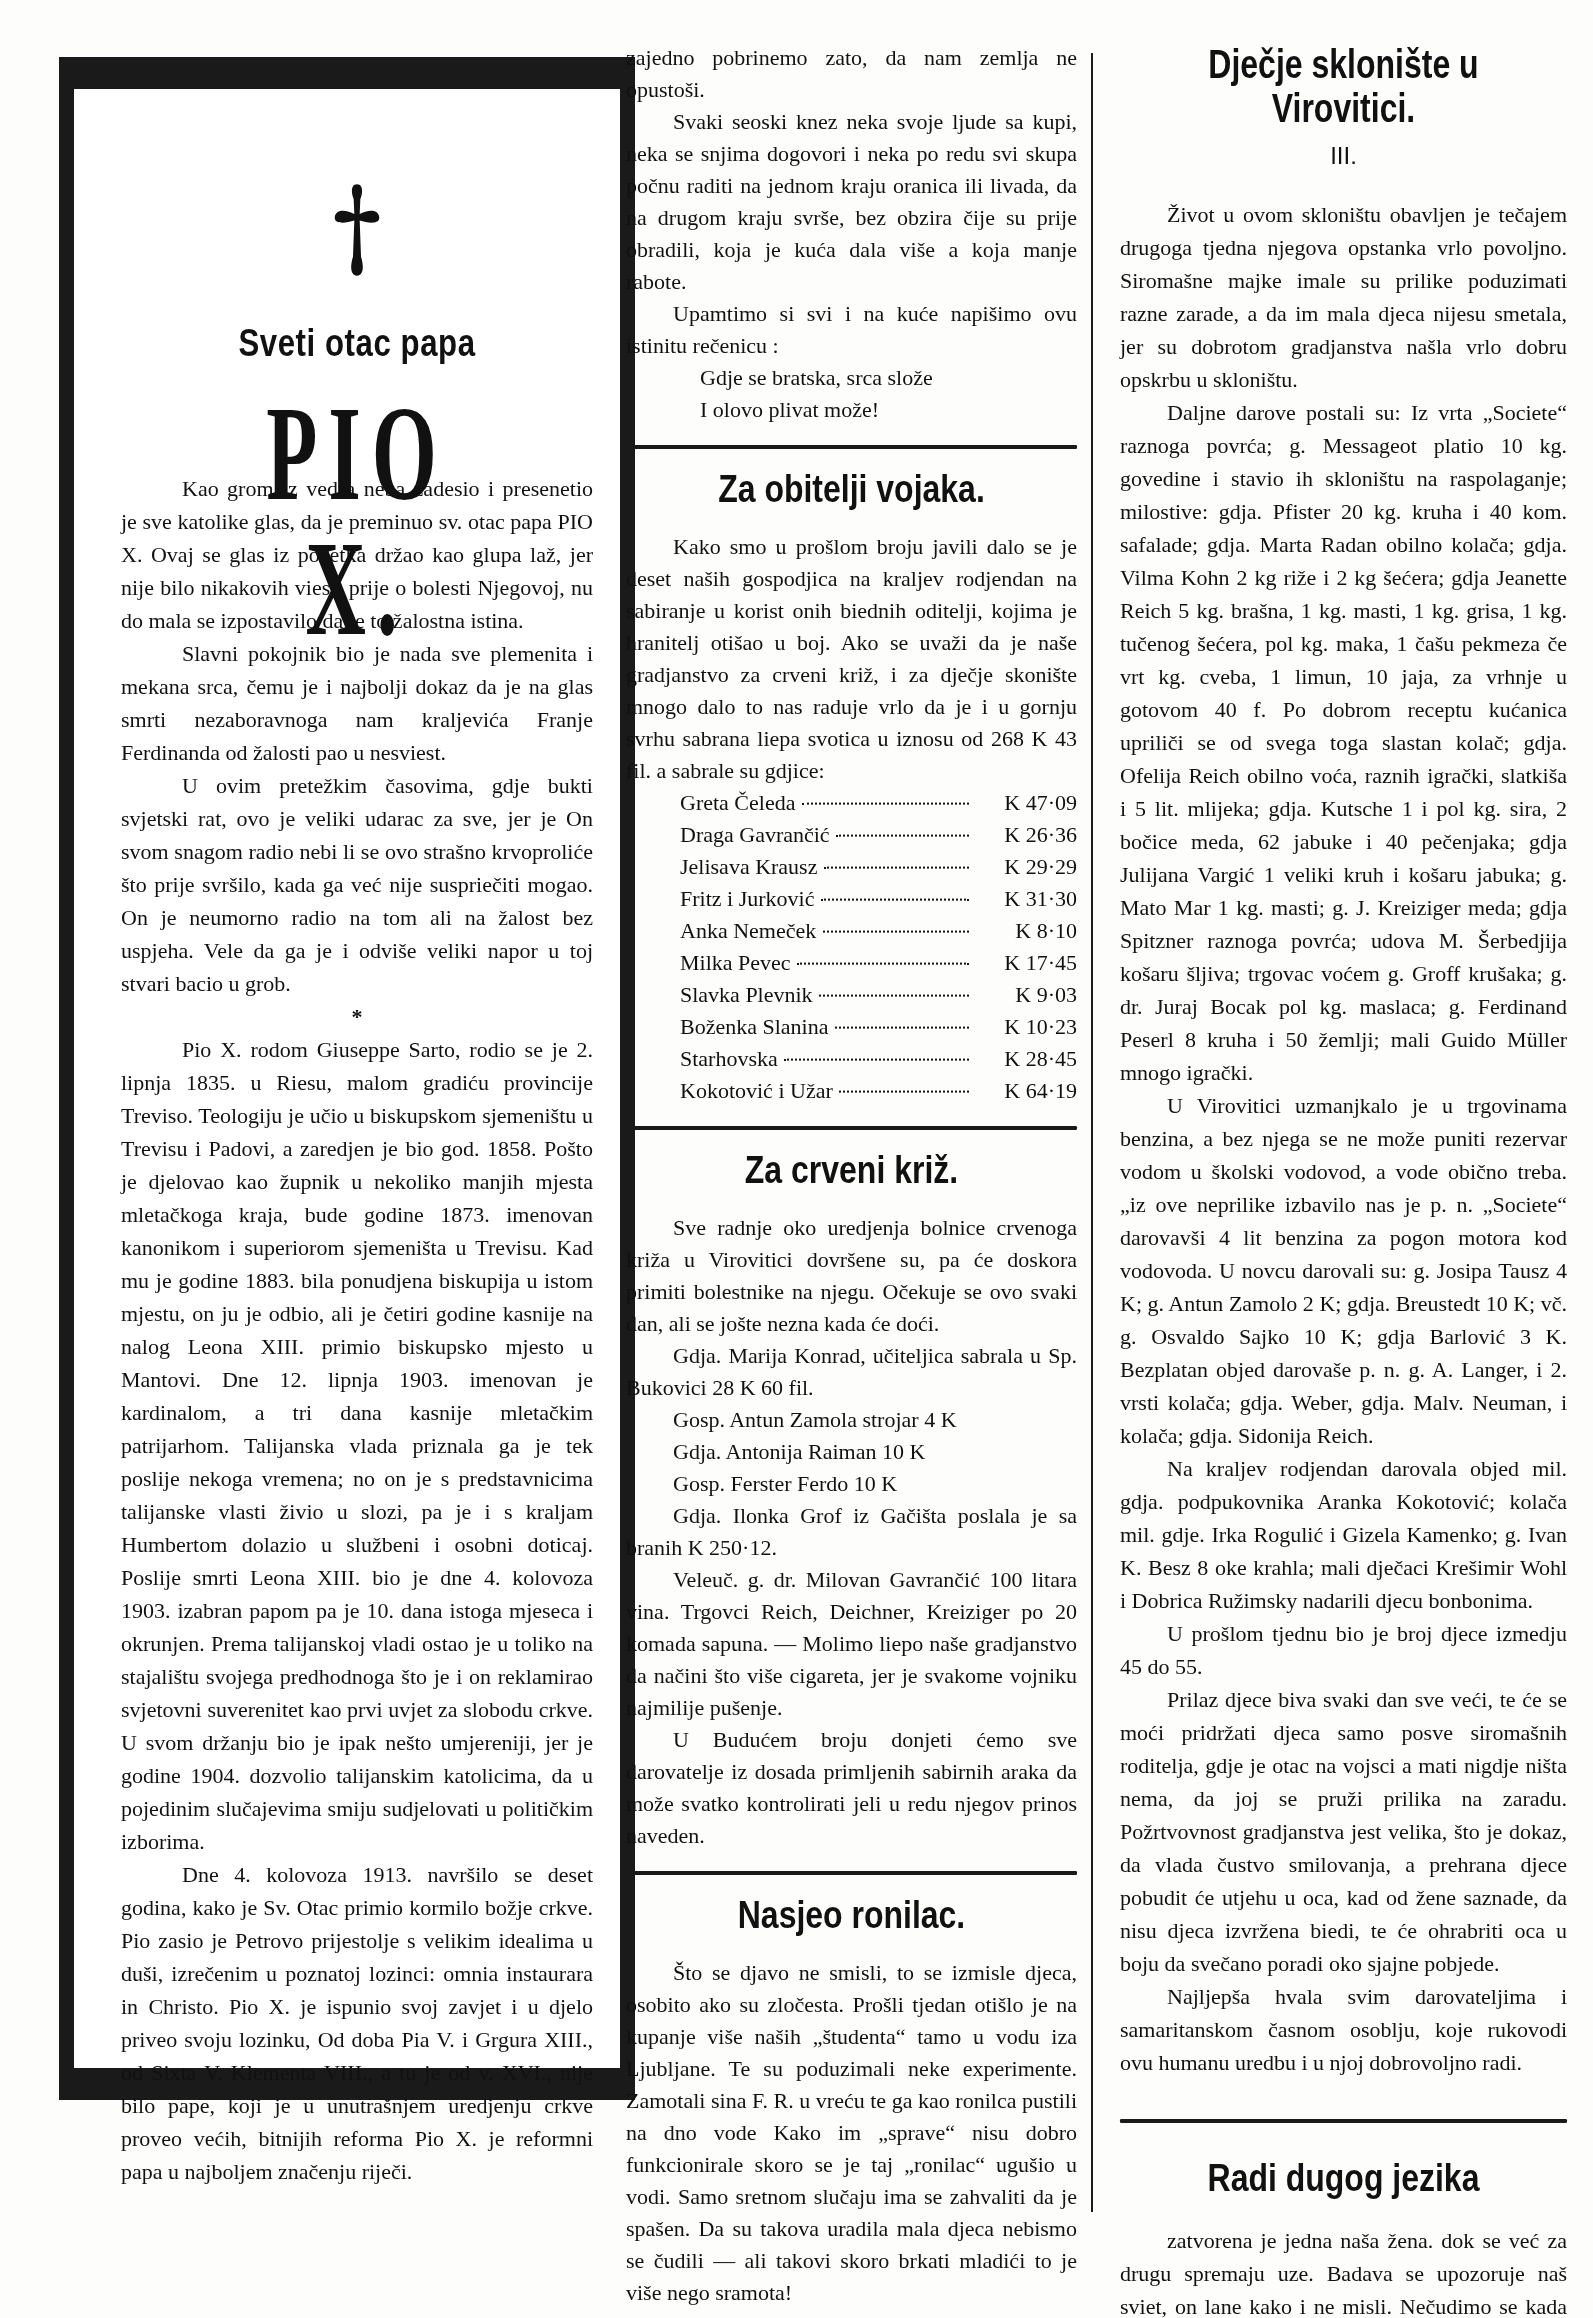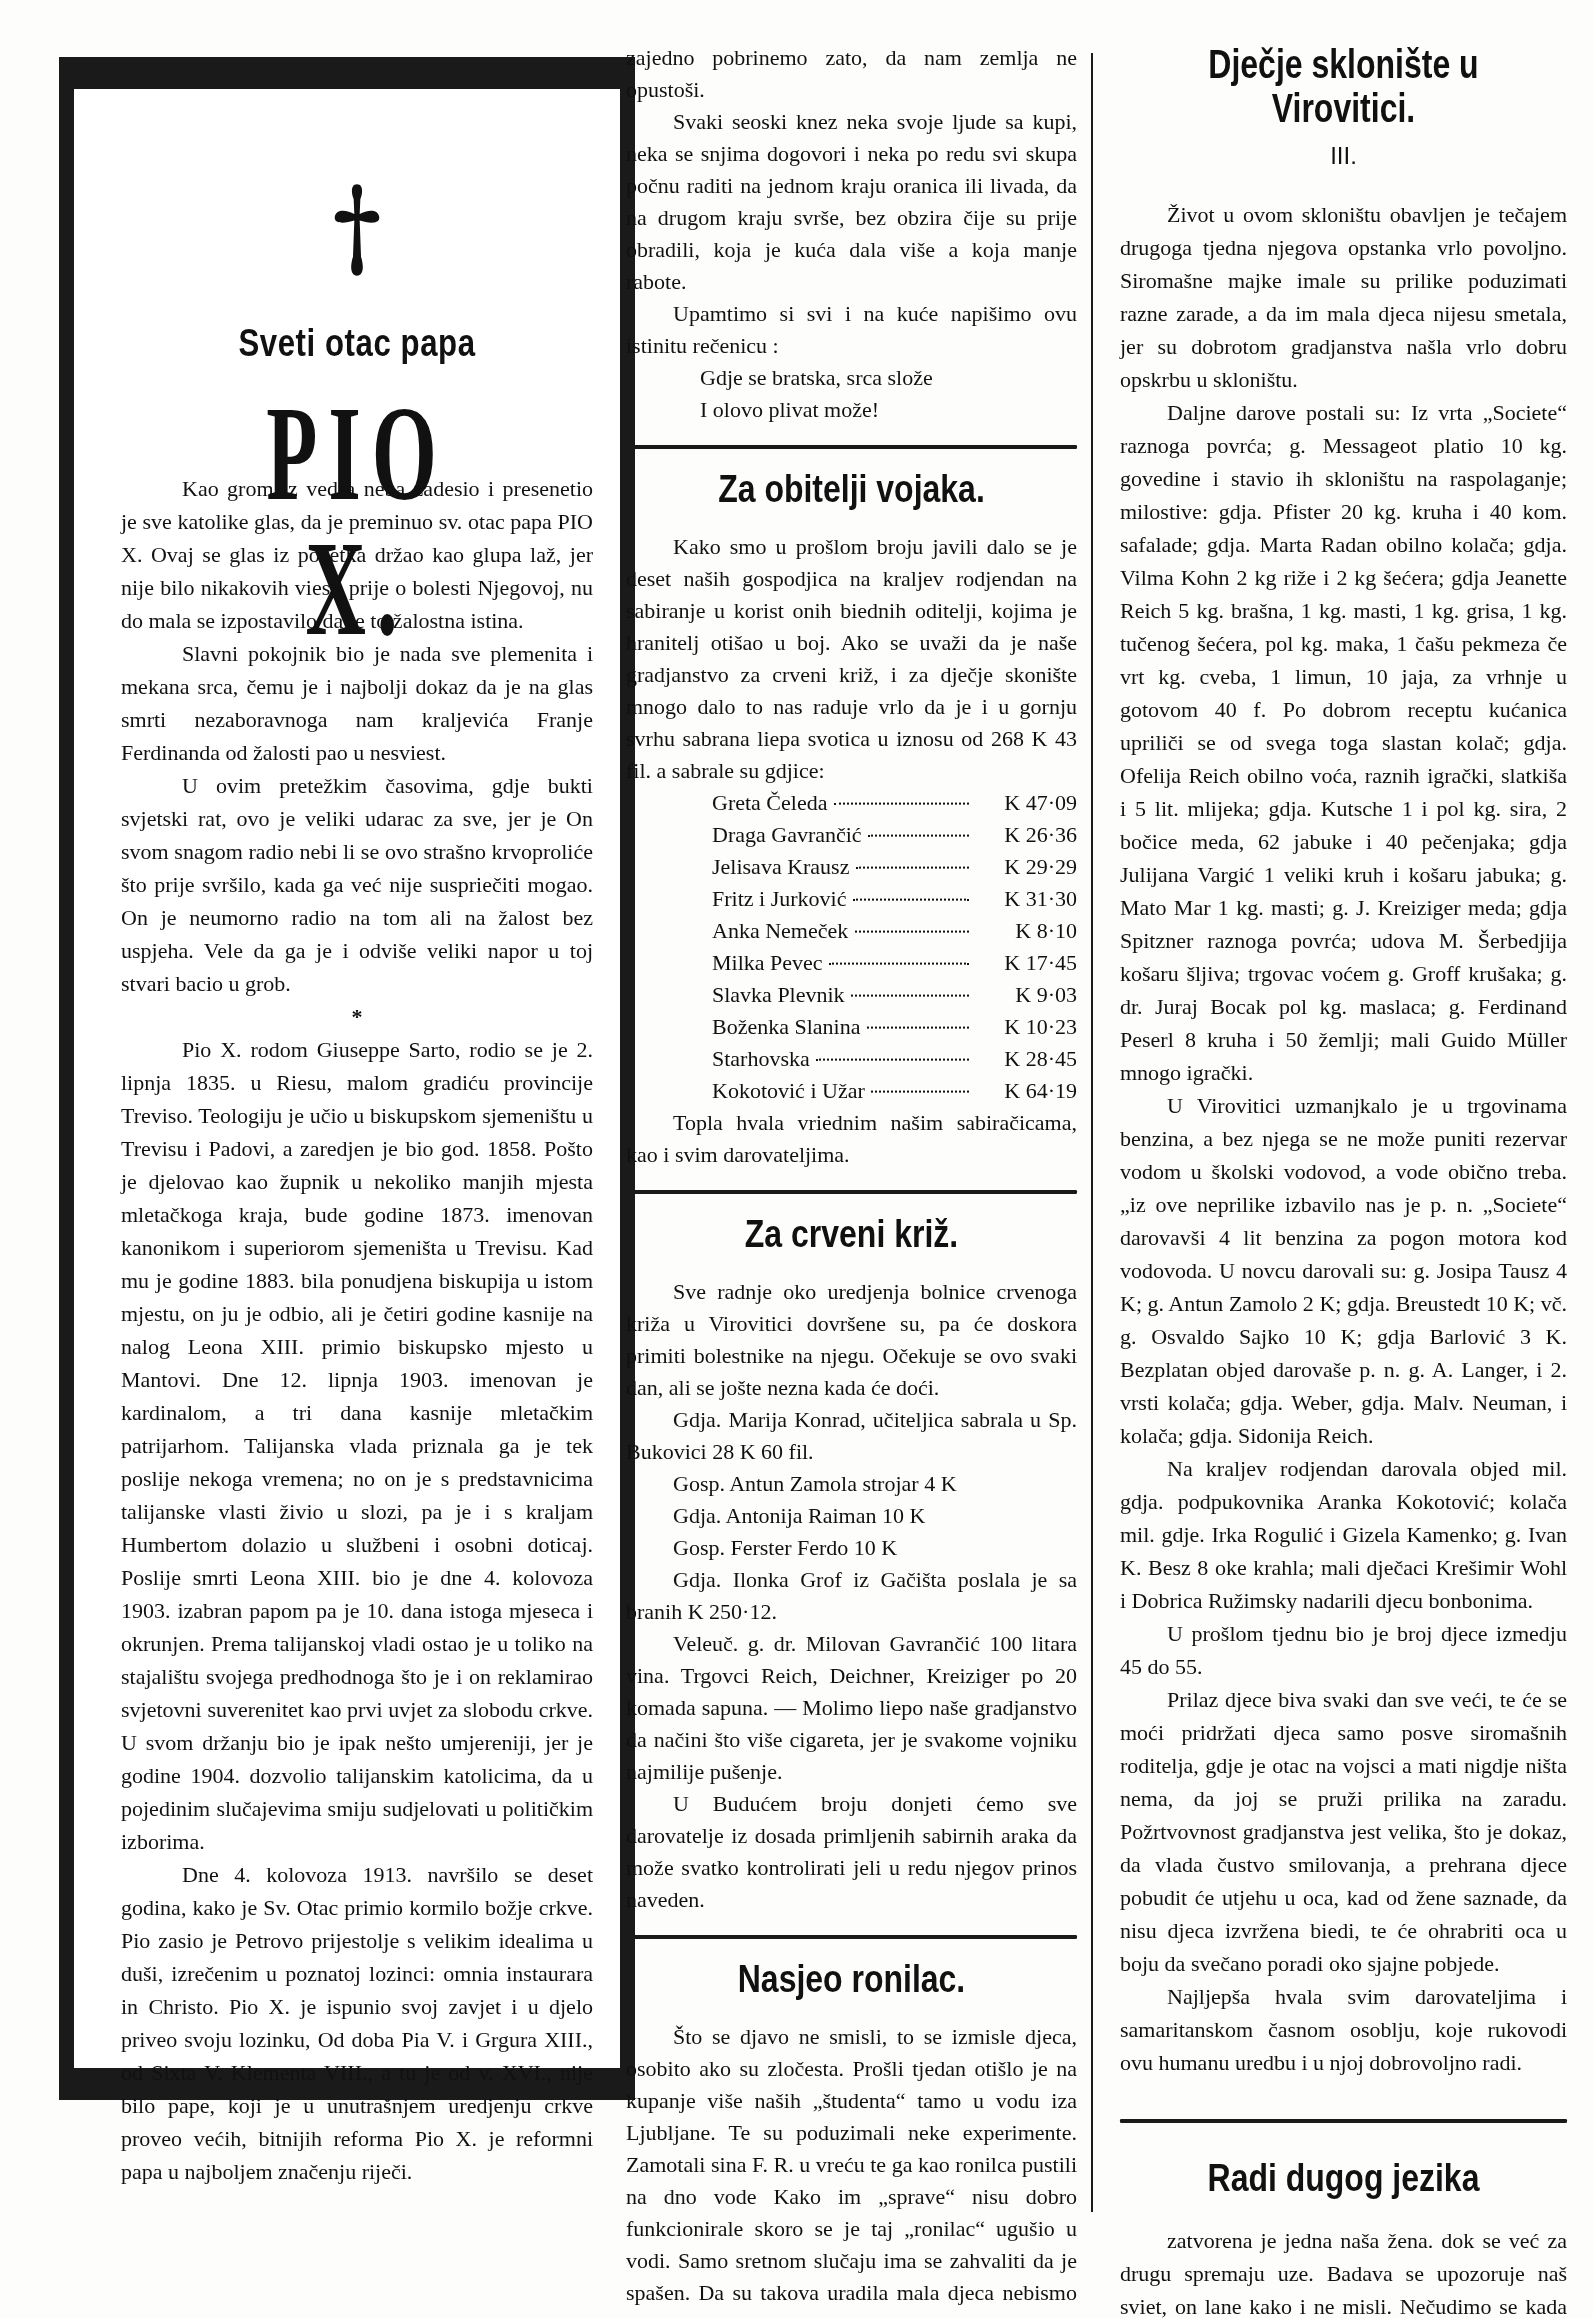--- a/index.html
+++ b/index.html
@@ -61,21 +61,21 @@
     font-weight: bold; text-align: center; font-size: 39px; line-height: 1.1;
     transform: scaleX(0.82); margin: 0;
   }
   .rule {
     height: 4px; background: #1a1a1a; margin: 19px 0; border-radius: 1.3px;
   }
   .donations { margin: 0; padding: 0; list-style: none; }
   .donations li {
     display: flex; align-items: baseline; padding-left: 54px; line-height: 32px;
   }
-  .don-name { white-space: nowrap; margin-left: 32px; }
+  .don-name { white-space: nowrap; }
   .don-dots { flex: 1; margin: 0 6.7px; border-bottom: 2.7px dotted #111; transform: translateY(-5.4px); }
   .don-amount { white-space: nowrap; width: 101px; text-align: right; }
   .vrule {
     position: absolute; left: 1091px; top: 53px; width: 2px; height: 2159px;
     background: #1a1a1a;
   }
   .roman { text-align: center; text-indent: 0 !important; font-family: "Liberation Sans", "DejaVu Sans", sans-serif; font-size: 24px; margin: 9.4px 0 26px !important; }
 </style>
 </head>
 <body>
@@ -156,21 +156,20 @@
           <span class="don-name">Starhovska</span>
           <span class="don-dots"></span>
           <span class="don-amount">K 28·45</span>
         </li>
       <li>
           <span class="don-name">Kokotović i Užar</span>
           <span class="don-dots"></span>
           <span class="don-amount">K 64·19</span>
         </li>
     </ul>
-    <p>Topla hvala vriednim našim sabiračicama, kao i svim darovateljima.</p>
     <div class="rule"></div>
 
     <h2 class="headline">Za crveni križ.</h2>
     <p style="margin-top:20px">Sve radnje oko uredjenja bolnice crvenoga križa u Virovitici dovršene su, pa će doskora primiti bolestnike na njegu. Očekuje se ovo svaki dan, ali se jošte nezna kada će doći.</p>
     <p>Gdja. Marija Konrad, učiteljica sabrala u Sp. Bukovici 28 K 60 fil.</p>
     <p>Gosp. Antun Zamola strojar 4 K</p>
     <p>Gdja. Antonija Raiman 10 K</p>
     <p>Gosp. Ferster Ferdo 10 K</p>
     <p>Gdja. Ilonka Grof iz Gačišta poslala je sa branih K 250·12.</p>
     <p>Veleuč. g. dr. Milovan Gavrančić 100 litara vina. Trgovci Reich, Deichner, Kreiziger po 20 komada sapuna. — Molimo liepo naše gradjanstvo da načini što više cigareta, jer je svakome vojniku najmilije pušenje.</p>

